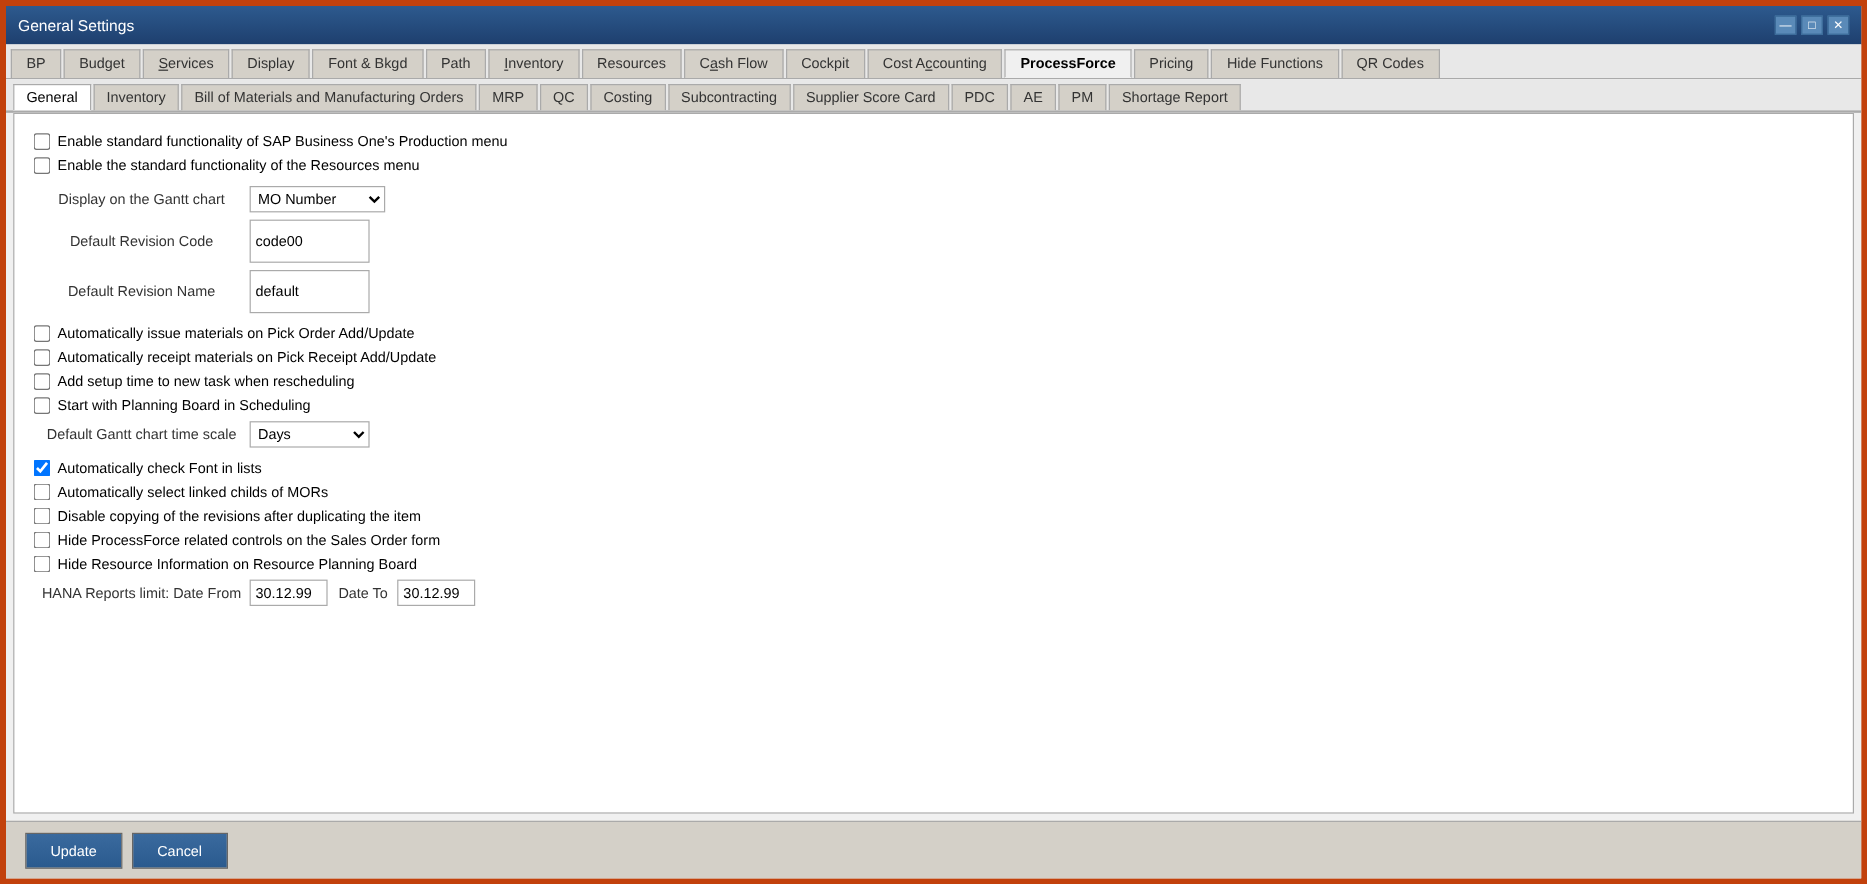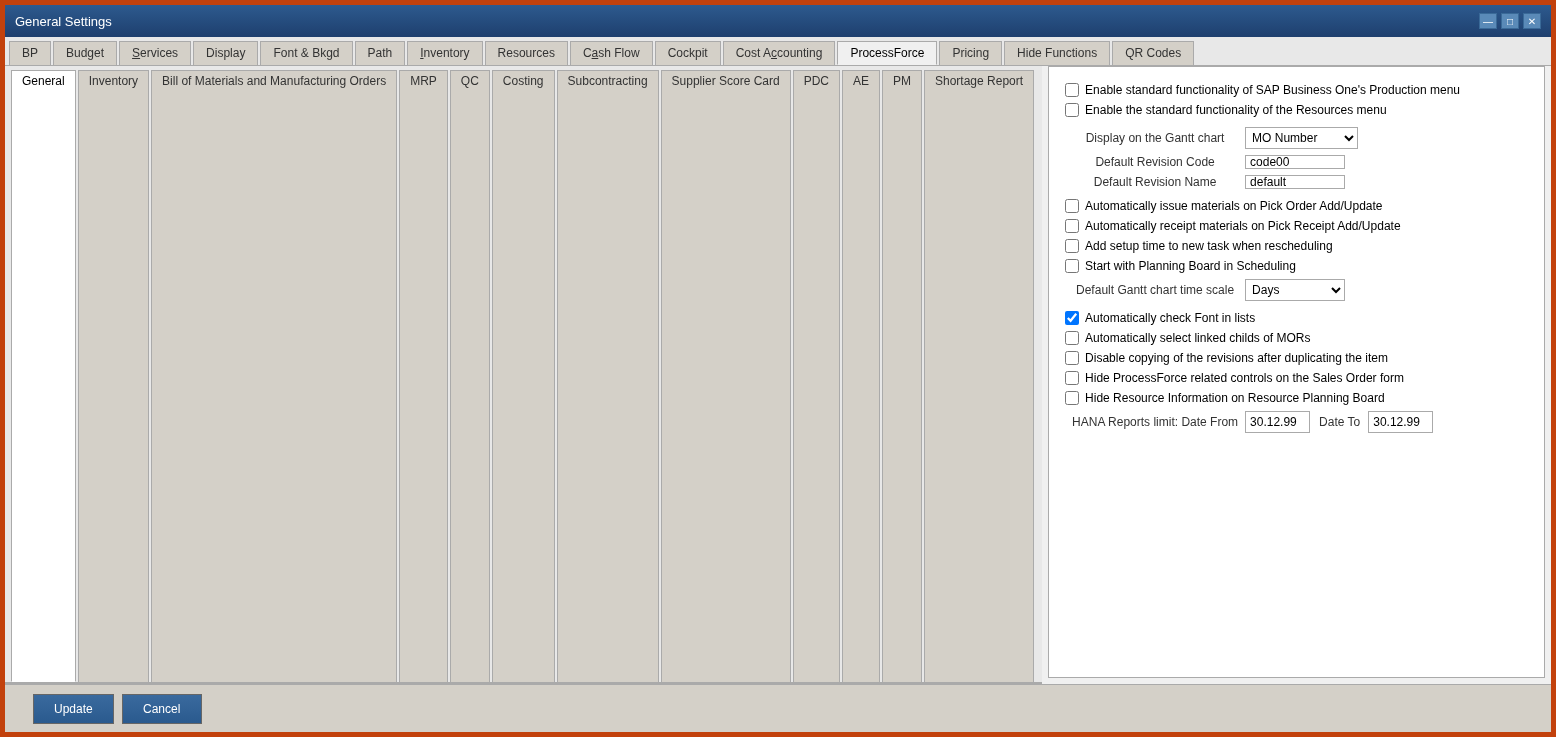--- a/index.html
+++ b/index.html
@@ -68,28 +68,28 @@
       background: #d4d0c8;
       cursor: pointer;
       font-size: 12px;
       margin-right: 2px;
       white-space: nowrap;
       color: #333;
     }
     .main-tab.active {
       background: #f0f0f0;
       border-bottom: 1px solid #f0f0f0;
-      font-weight: normal;
+      font-weight: bold;
       color: #000;
     }
     .content-area {
       flex: 1;
       background: #f0f0f0;
       display: flex;
-      flex-direction: row;
+      flex-direction: column;
       overflow: hidden;
     }
     .sub-tabs-bar {
       background: #e8e8e8;
       border-bottom: 2px solid #aaa;
       display: flex;
       flex-wrap: nowrap;
       padding: 4px 6px 0 6px;
       flex-shrink: 0;
       overflow-x: auto;
@@ -137,21 +137,21 @@
       color: #333;
       font-size: 12px;
       min-width: 180px;
       text-align: center;
     }
     .field-input {
       border: 1px solid #aaa;
       padding: 2px 4px;
       font-size: 12px;
       background: white;
-      height: 14px;
+      height: 36px;
       width: 100px;
     }
     .field-select {
       border: 1px solid #aaa;
       padding: 2px 2px;
       font-size: 12px;
       background: white;
       height: 22px;
       min-width: 100px;
     }
@@ -166,21 +166,21 @@
       border: 1px solid #aaa;
       padding: 2px 4px;
       font-size: 12px;
       background: white;
       height: 22px;
       width: 65px;
     }
     .bottom-bar {
       background: #d4d0c8;
       border-top: 1px solid #aaa;
-      padding: 8px 28px;
+      padding: 8px 16px;
       display: flex;
       align-items: center;
       gap: 8px;
       flex-shrink: 0;
       height: 48px;
     }
     .bottom-btn {
       padding: 5px 20px;
       font-size: 12px;
       cursor: pointer;

